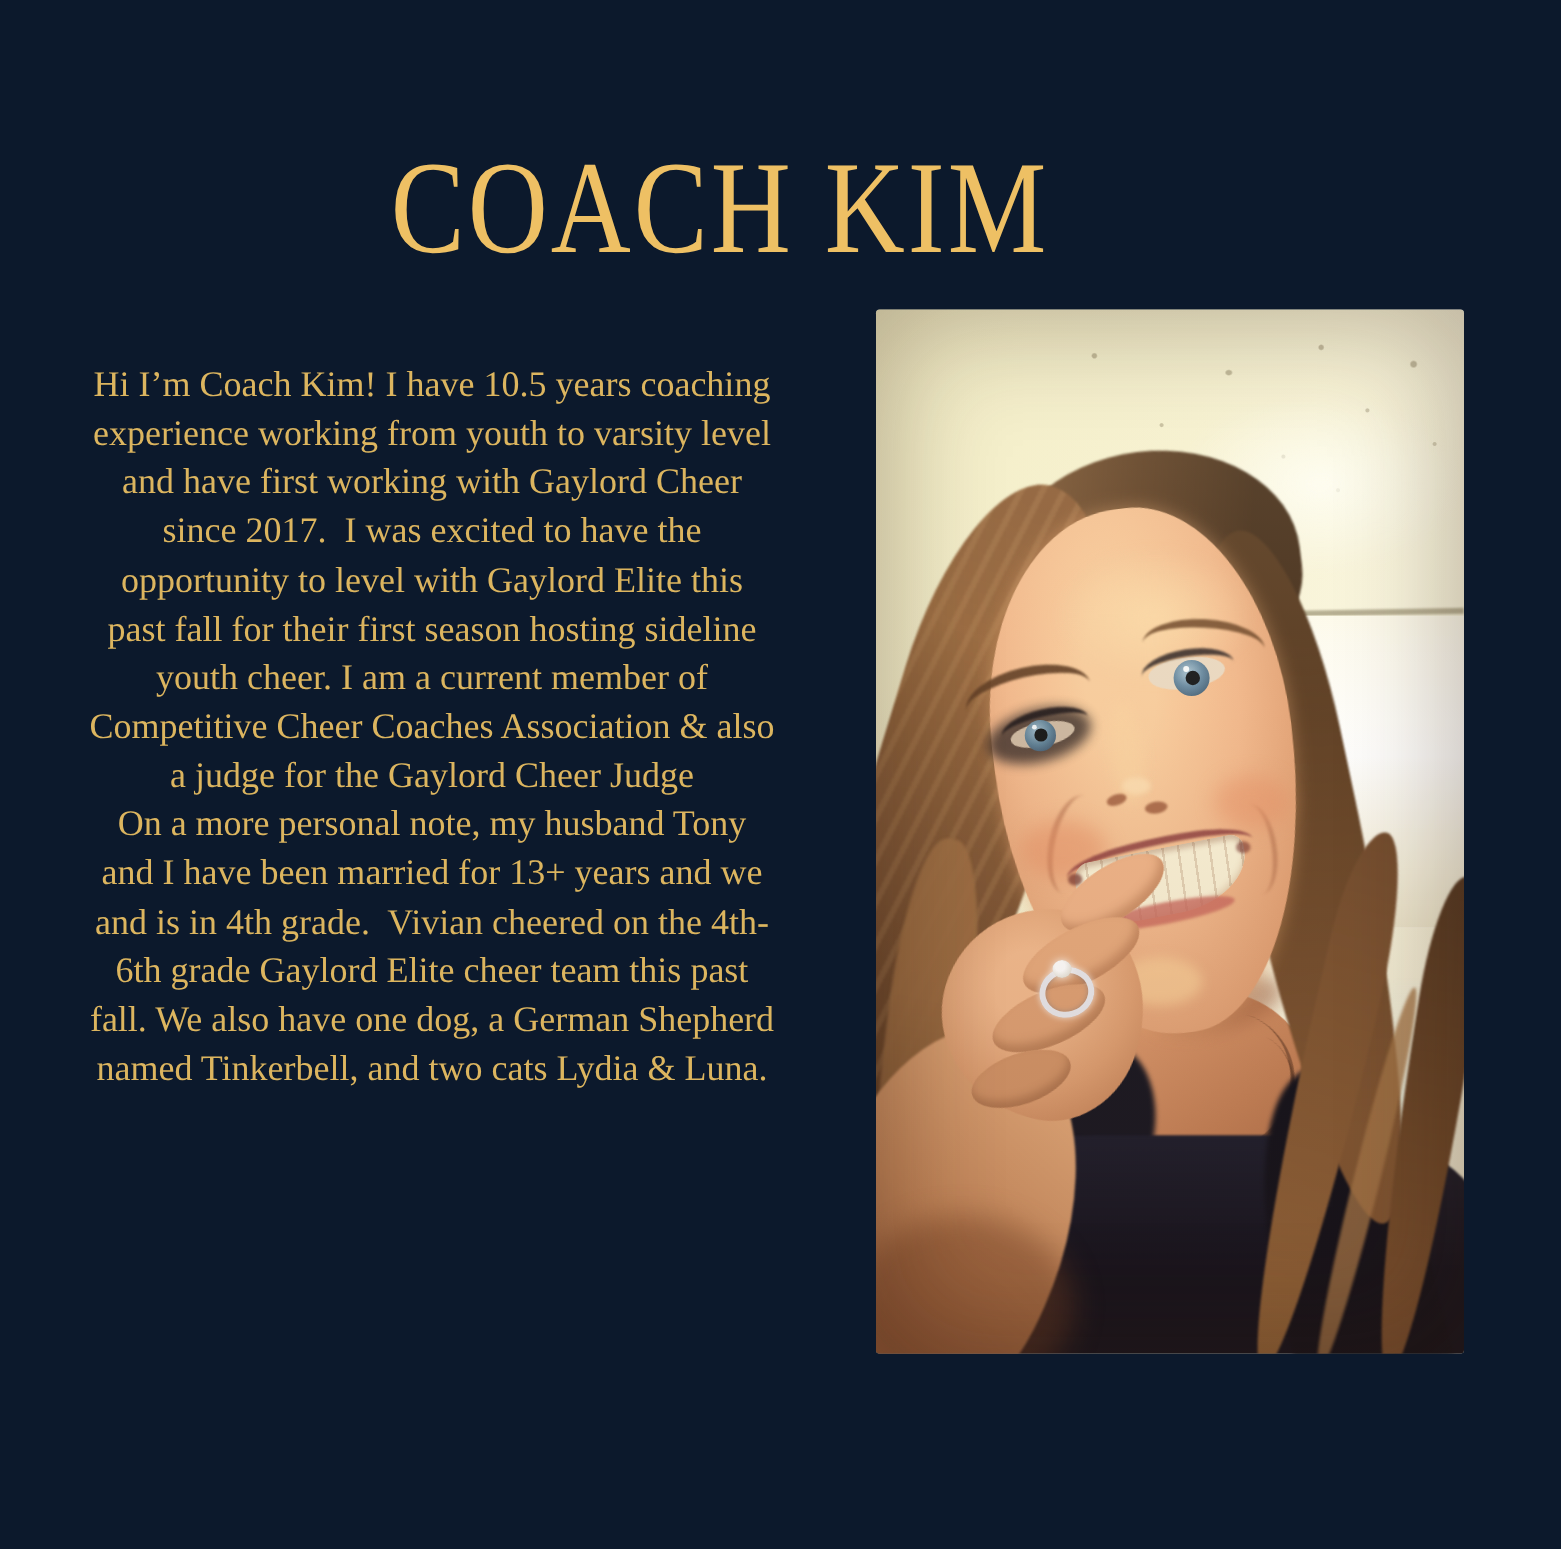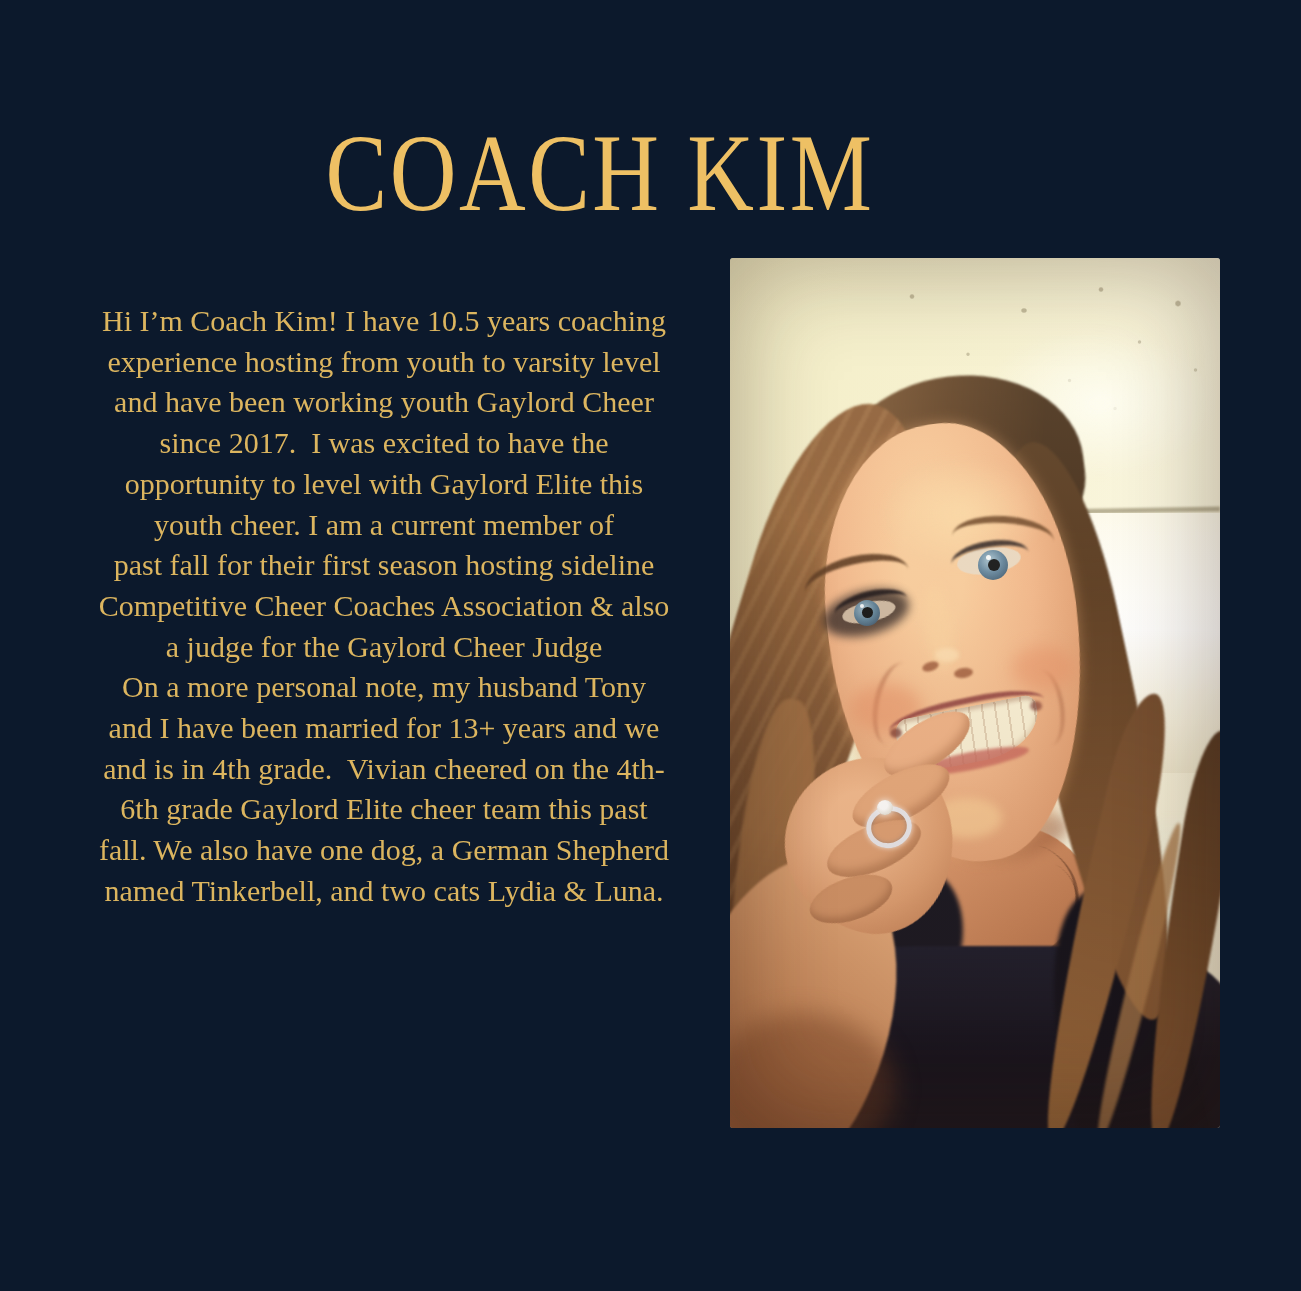--- a/index.html
+++ b/index.html
@@ -10,21 +10,21 @@
   }
   
   .title {
     position:absolute; left:600px; top:116px;
     transform:translateX(-50%) scaleX(.84); transform-origin:center top;
     font-size:110px; line-height:1.05; letter-spacing:3px;
     color:#eec064; white-space:nowrap; font-weight:400;
   }
   
   .bio {
-    position:absolute; left:44px; top:301px; width:680px;
+    position:absolute; left:20px; top:301px; width:680px;
     text-align:center; color:#dcb55f;
     font-size:30px; line-height:40.7px;font-family:Liberation Serif, serif;
   }
   
   .photo {
     position:absolute; left:730px; top:258px; width:490px; height:870px;
     overflow:hidden; border-radius:3px;
     background:linear-gradient(105deg,#f2ecc6,#f6f1d3 40%,#faf6e1 70%,#f5f0d8);
     filter:saturate(1.04);
   }
@@ -176,26 +176,26 @@
 </style>
 </head>
 <body>
 
 <div class="canvas">
 
   <div class="title">COACH KIM</div>
 
   <div class="bio">
     <div>Hi I’m Coach Kim! I have 10.5 years coaching</div>
-    <div>experience hosting from youth to varsity level</div>
-    <div>and have been working youth Gaylord Cheer</div>
+    <div>experience working from youth to varsity level</div>
+    <div>and have first working with Gaylord Cheer</div>
     <div>since 2017.&nbsp; I was excited to have the</div>
     <div>opportunity to level with Gaylord Elite this</div>
+    <div>past fall for their first season hosting sideline</div>
     <div>youth cheer. I am a current member of</div>
-    <div>past fall for their first season hosting sideline</div>
     <div>Competitive Cheer Coaches Association &amp; also</div>
     <div>a judge for the Gaylord Cheer Judge</div>
     <div>On a more personal note, my husband Tony</div>
     <div>and I have been married for 13+ years and we</div>
     <div>and is in 4th grade.&nbsp; Vivian cheered on the 4th-</div>
     <div>6th grade Gaylord Elite cheer team this past</div>
     <div>fall. We also have one dog, a German Shepherd</div>
     <div>named Tinkerbell, and two cats Lydia &amp; Luna.</div>
   </div>
 

